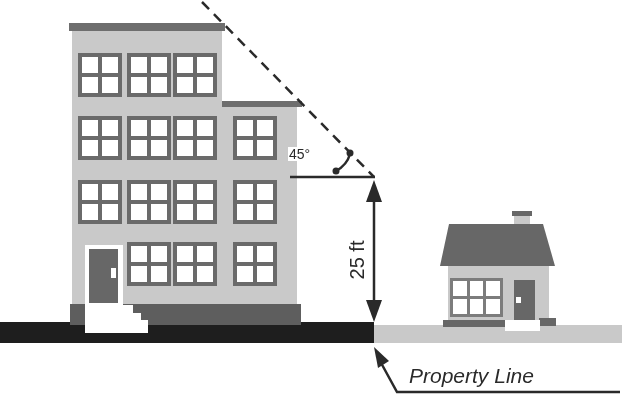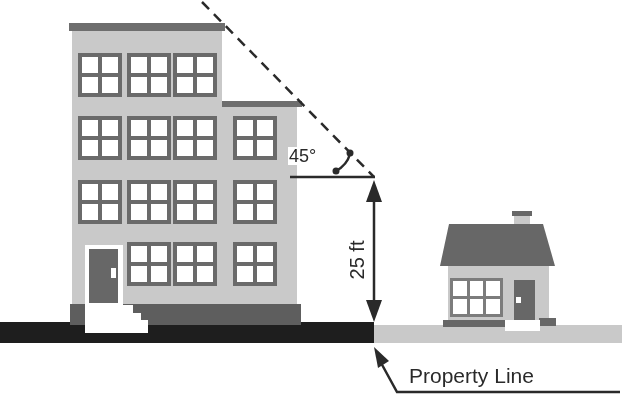--- a/index.html
+++ b/index.html
@@ -26,23 +26,23 @@
     display:grid;grid-template-columns:1fr 1fr 1fr;grid-template-rows:1fr 1fr;
     gap:3px;padding:3px;box-sizing:border-box;
   }
   .win6 i{background:#ffffff;display:block;}
   .roof{
     position:absolute;left:440px;top:224px;width:94px;height:0;
     border-bottom:42px solid #676767;border-left:9px solid transparent;border-right:12px solid transparent;
   }
   svg.overlay{position:absolute;left:0;top:0;}
   .lbl{position:absolute;color:#2a2a2a;line-height:1;}
-  .lbl-angle{left:288px;top:147px;font-size:18px;background:#ffffff;padding:0 1px;}
+  .lbl-angle{left:288px;top:147px;font-size:14px;background:#ffffff;padding:0 1px;}
   .lbl-height{left:333px;top:250px;width:48px;text-align:center;font-size:20px;transform:rotate(-90deg);}
-  .lbl-prop{left:409px;top:365px;font-size:21px;text-align:right;}
+  .lbl-prop{left:409px;top:365px;font-size:21px;font-style:italic;text-align:right;}
 </style>
 </head>
 <body>
 
 <div class="canvas">
 
   <div class="abs" style="left:0px;top:322px;width:374px;height:21px;background:#1e1e1e;"></div>
   <div class="abs" style="left:374px;top:325px;width:248px;height:18px;background:#c9c9c9;"></div>
 
   <div class="abs parapet" style="left:69px;top:23px;width:156px;height:8px;"></div>

